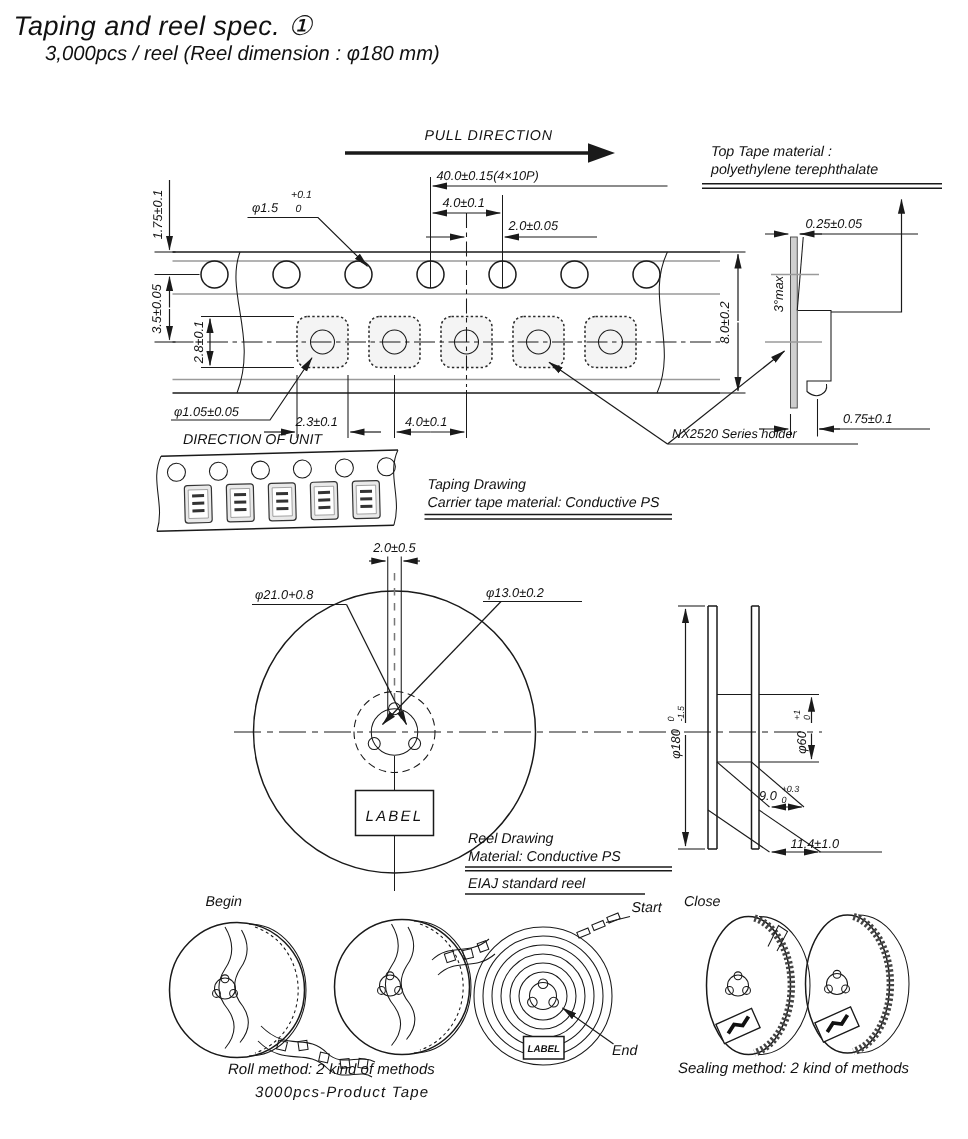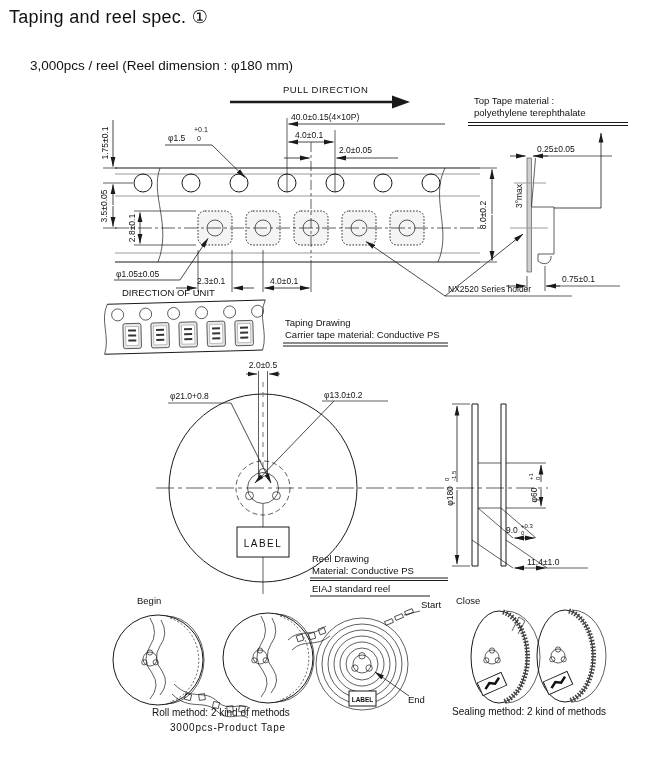--- a/index.html
+++ b/index.html
@@ -1,19 +1,19 @@
 <!DOCTYPE html>
 <html><head>
 <meta charset="utf-8">
 <style>
   html,body{margin:0;padding:0;background:#fff;}
   .page{position:relative;width:645px;height:759px;background:#fff;overflow:hidden;
-        font-family:"Liberation Sans",sans-serif;color:#111;}
+        font-family:"Liberation Sans",sans-serif;color:#111;font-style:italic;}
   .title{position:absolute;left:9px;top:6px;font-size:18px;letter-spacing:.3px;}
-  .subtitle{position:absolute;left:30px;top:58px;font-size:13.5px;}
+  .subtitle{position:absolute;left:30px;top:28px;font-size:13.5px;}
   svg{position:absolute;left:0;top:0;}
   svg text{font-family:"Liberation Sans",sans-serif;fill:#111;}
   .t8{font-size:8.5px}.t9{font-size:9.5px}.t10{font-size:10px}
   .t6{font-size:6px}.t7{font-size:7px}
   .ln{stroke:#1a1a1a;stroke-width:1;fill:none}
   .th{stroke:#1a1a1a;stroke-width:.7;fill:none}
   .gy{stroke:#9a9a9a;stroke-width:1;fill:none}
   .dim{stroke:#1a1a1a;stroke-width:.8;fill:none}
   .pocket{fill:#f4f4f4;stroke:#2a2a2a;stroke-width:1;stroke-dasharray:1.6 1.6}
 </style>

